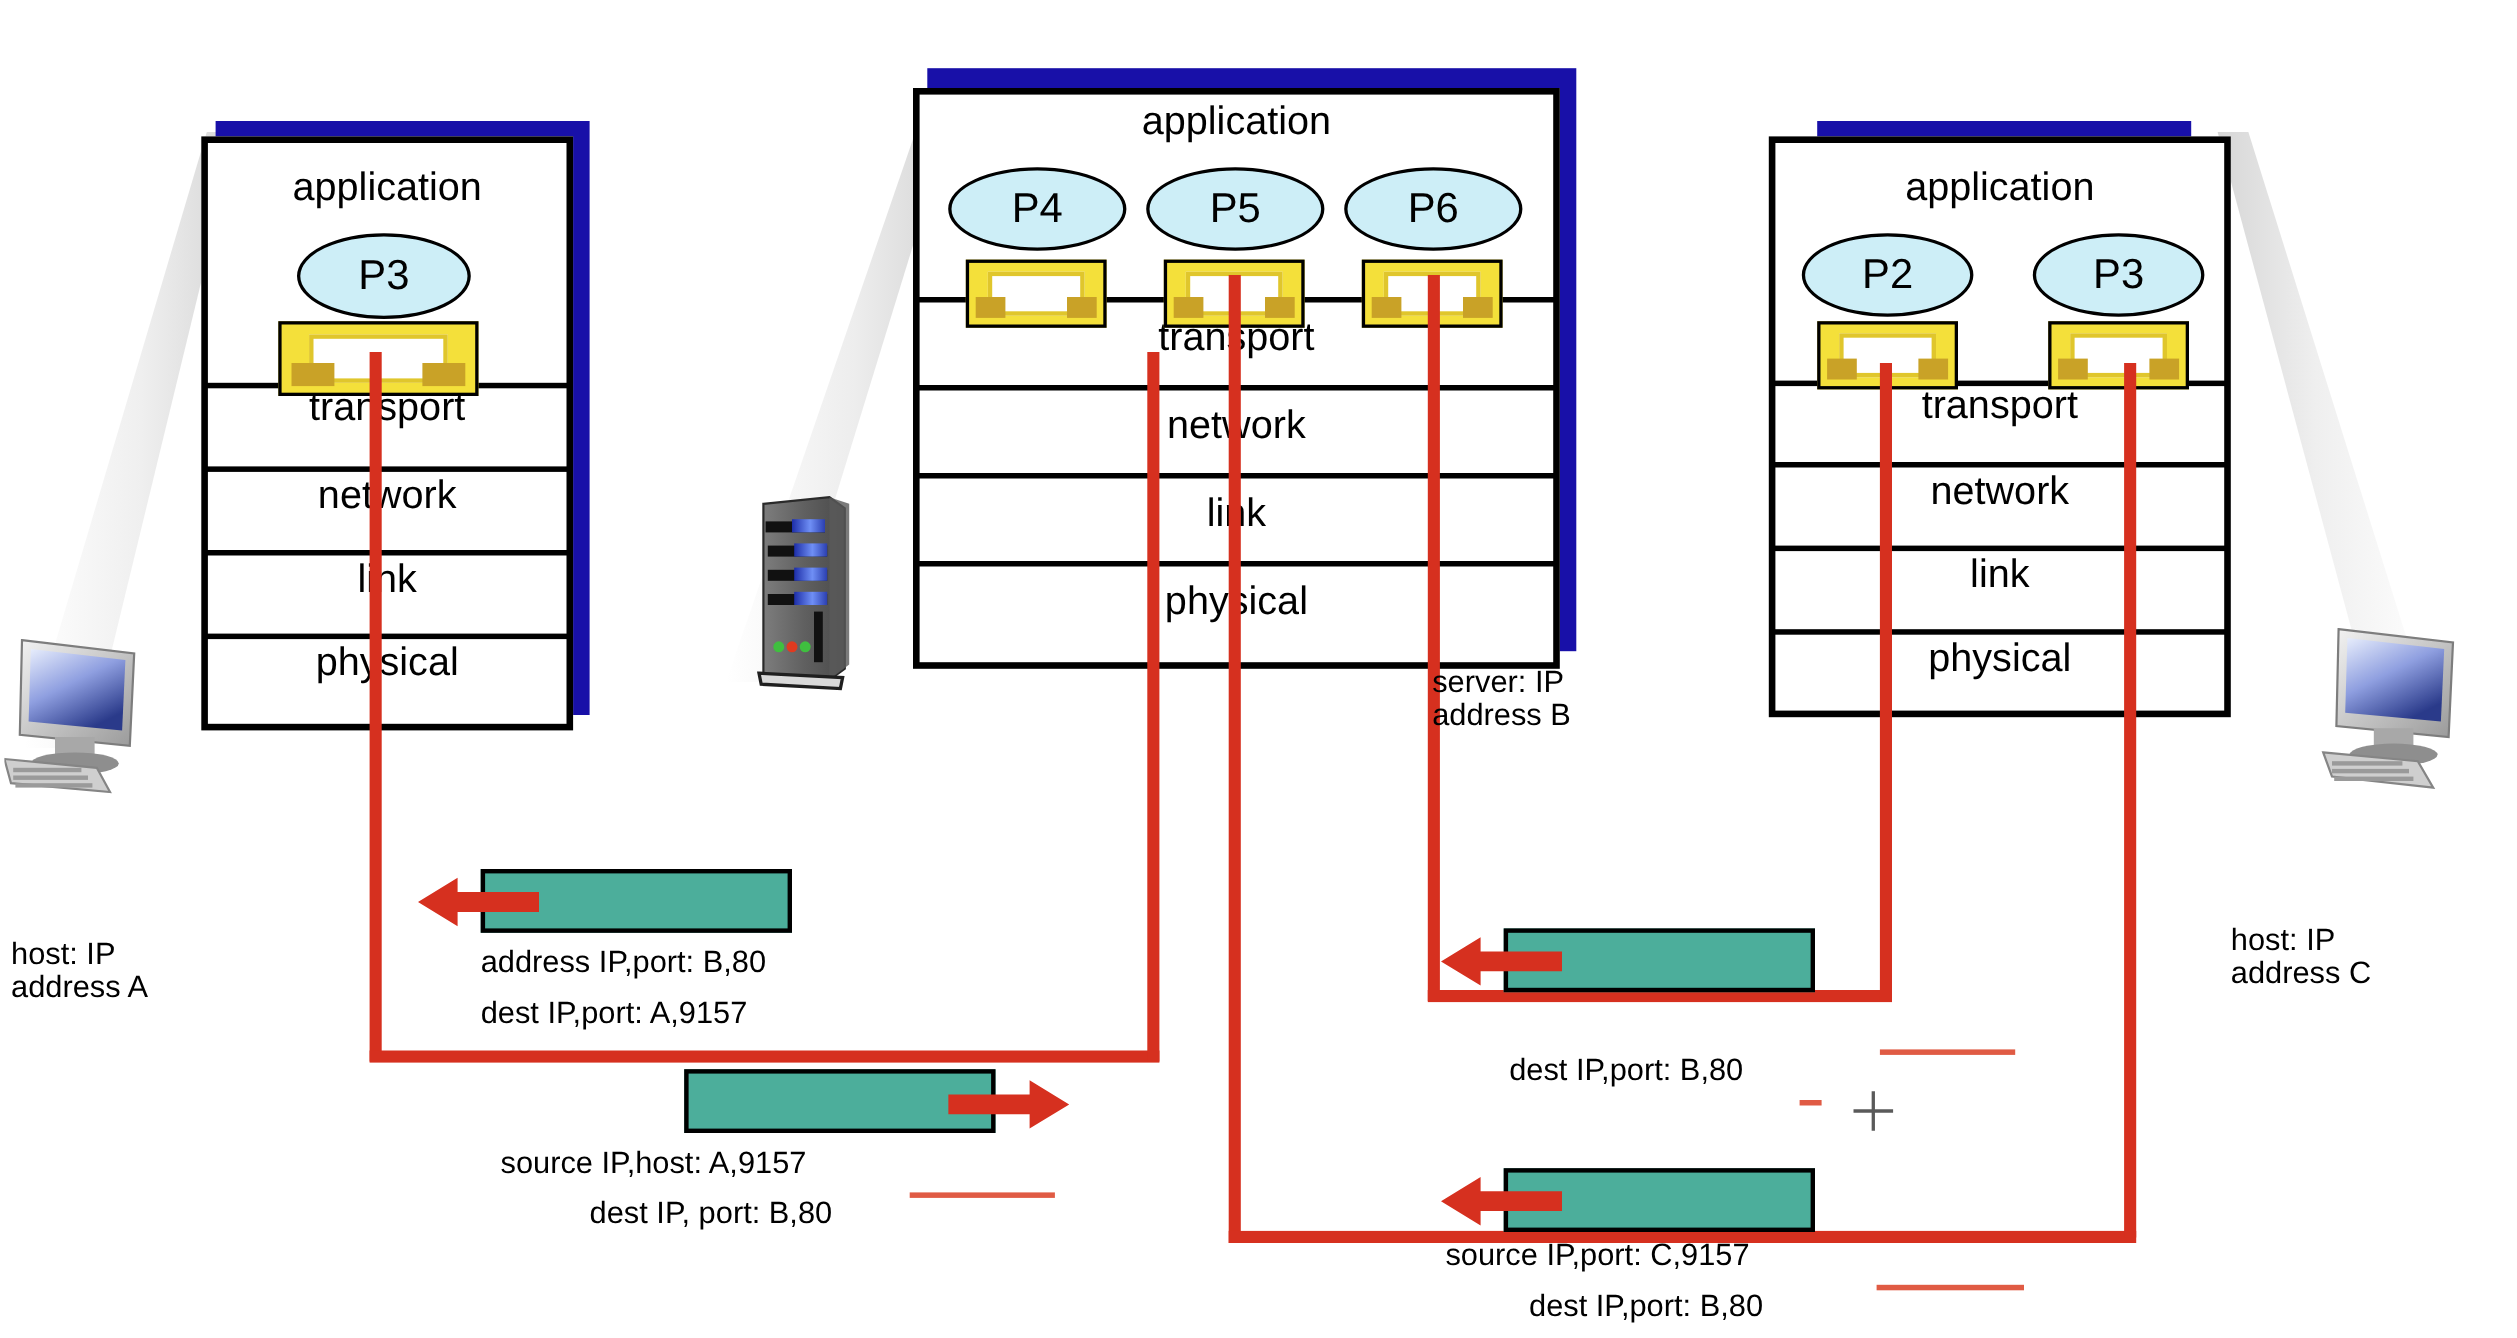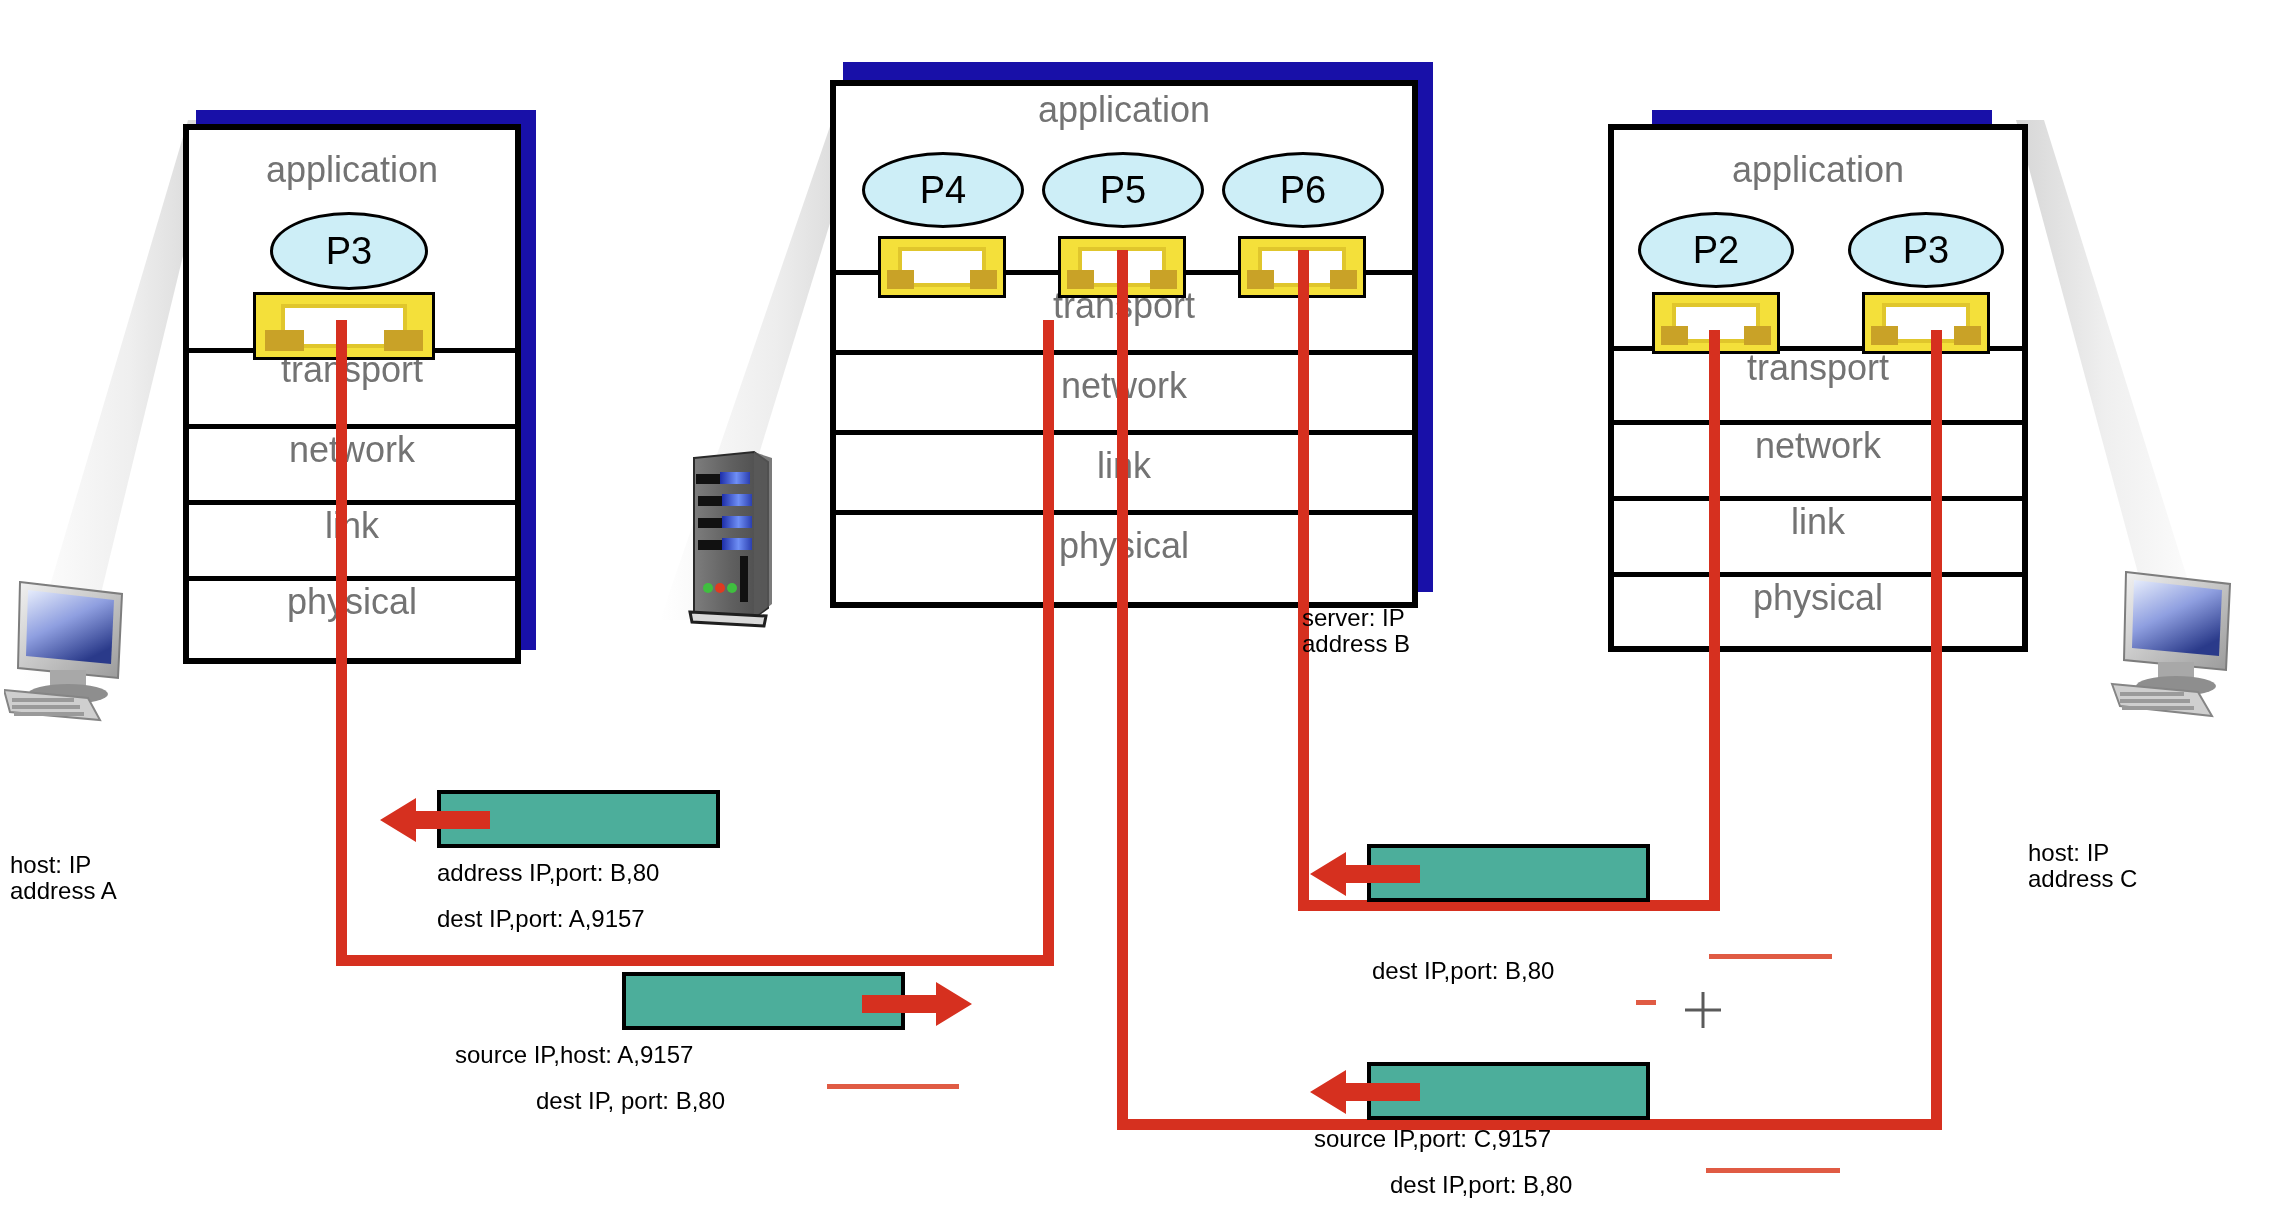--- a/index.html
+++ b/index.html
@@ -6,21 +6,21 @@
   body{width:2288px;height:1216px;position:relative;overflow:hidden;
        font-family:"Liberation Sans", sans-serif;color:#000;}
   .stage{position:absolute;left:0;top:0;width:2288px;height:1216px;}
 
   
   .stack{position:absolute;}
   .stack .shadowblue{position:absolute;background:#1810a8;}
   .stack .paper{position:absolute;background:#ffffff;border:6px solid #000;box-sizing:border-box;}
   .stack .rowline{position:absolute;background:#000;height:5px;}
   .stack .lbl{position:absolute;width:100%;text-align:center;
-              font-size:36px;line-height:1;letter-spacing:0px;color:#737373;white-space:nowrap;}
+              font-size:36px;line-height:1;letter-spacing:0px;color:#000000;white-space:nowrap;}
 
   
   .flap{position:absolute;}
   .flap svg{display:block;}
 
   
   .proc{position:absolute;background:#cdeef7;border:3px solid #000;border-radius:50%;
         display:flex;align-items:center;justify-content:center;
         font-size:38px;color:#000;box-sizing:border-box;}
 
@@ -34,21 +34,21 @@
 
   
   .rl{position:absolute;background:#d6301f;}
   .arrowhead{position:absolute;width:0;height:0;}
 
   
   .pkt{position:absolute;background:#4cae9b;border:4px solid #000;box-sizing:border-box;}
   .pkt-arrow{position:absolute;}
 
   
-  .cap{position:absolute;font-size:24px;line-height:1.08;color:#000;white-space:pre;}
+  .cap{position:absolute;font-size:28px;line-height:1.08;color:#000;white-space:pre;}
   .ul{position:absolute;background:#e05b44;height:5px;}
 
   
   .dev{position:absolute;}
   .cursor{position:absolute;}
 </style>
 </head>
 <body>
 
 <div class="stage">

